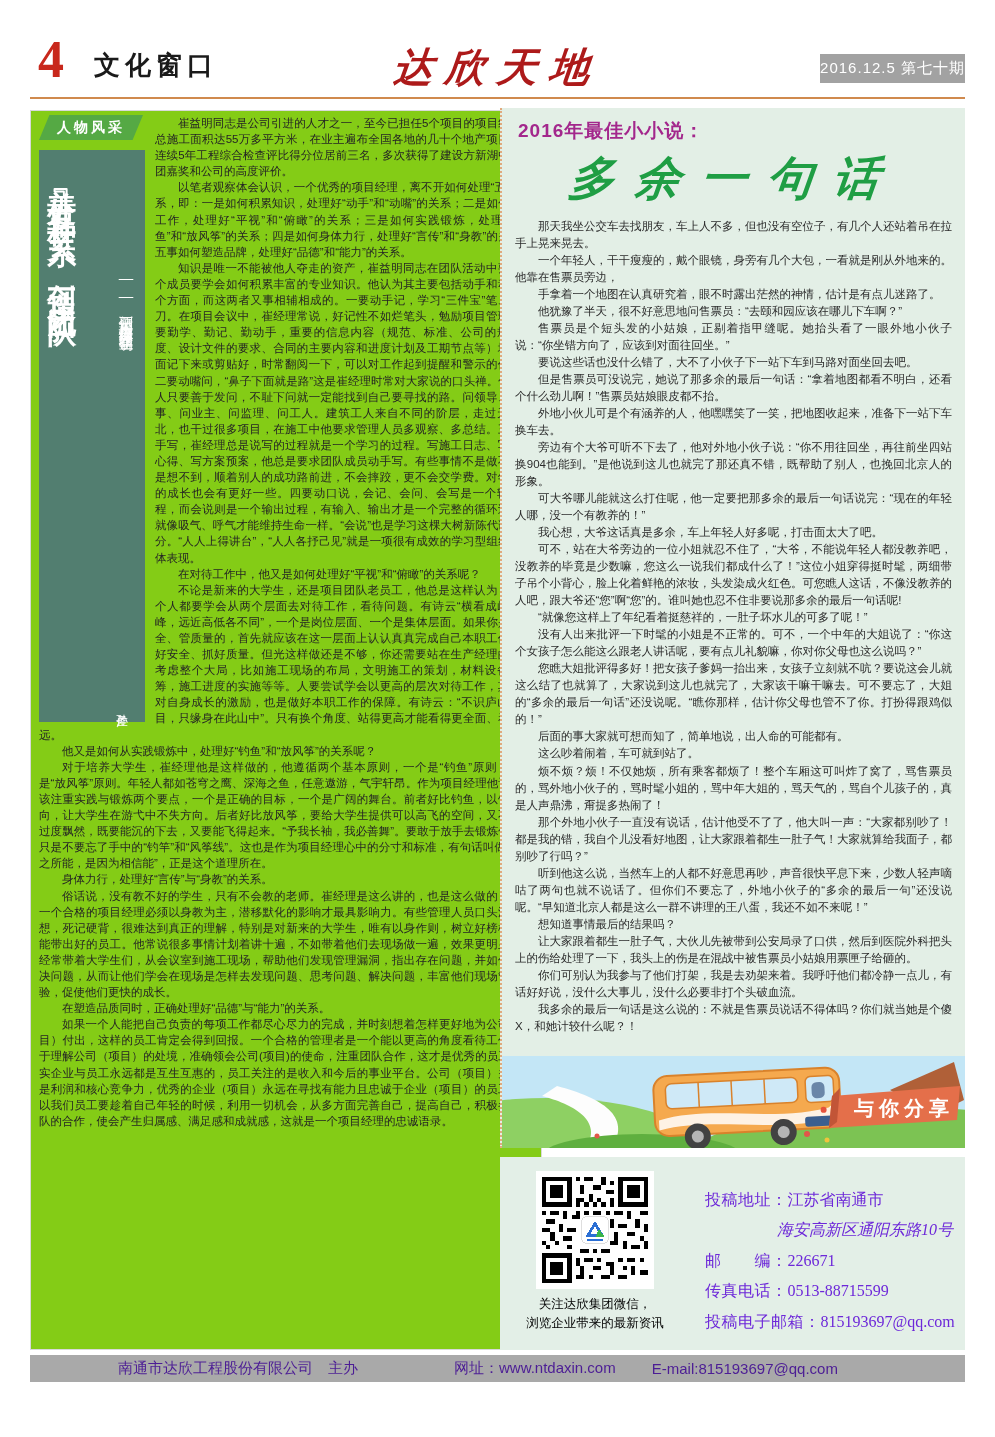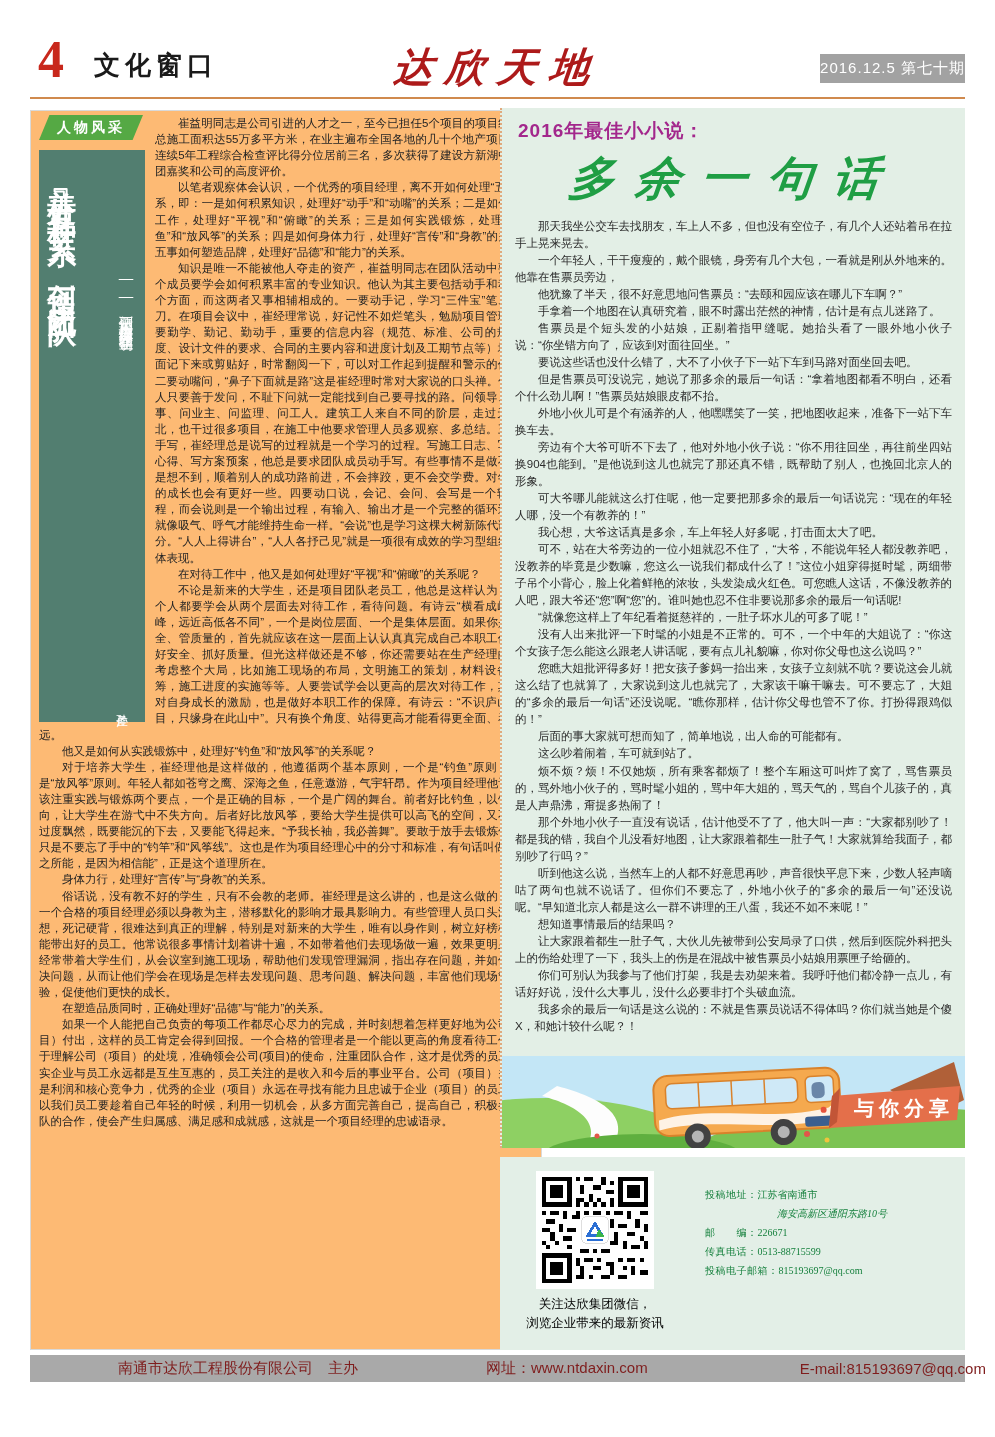--- a/index.html
+++ b/index.html
@@ -9,51 +9,51 @@
 
   
   .header { position:absolute; left:30px; right:30px; top:40px; height:56px; }
   .page-num { position:absolute; left:8px; top:-6px; font-family:"Liberation Serif", serif; font-weight:bold; font-size:52px; color:#c8281c; line-height:1; }
   .section-name { position:absolute; left:64px; top:8px; font-size:26px; font-weight:bold; color:#1a1a1a; letter-spacing:5px; }
   .masthead { position:absolute; left:0; right:0; top:0px; text-align:center; font-family:"DejaVu Serif", serif; font-weight:bold; font-style:italic; font-size:40px; color:#ad1a1a; letter-spacing:12px; transform:skewX(-6deg); }
   .issue-box { position:absolute; right:0; top:14px; background:#a2a2a2; color:#ffffff; font-size:15px; padding:5px 0; letter-spacing:1px; }
   .header-rule { position:absolute; left:30px; right:30px; top:97px; border-top:2px solid #d0withered; border-top:2px solid #d08a4e; }
 
   
-  .left-col { position:absolute; left:30px; top:110px; width:512px; height:1240px; border:1px solid #d9d9d9; background:#fdba74; padding:4px 8px 5px 8px; overflow:hidden; }
+  .left-col { position:absolute; left:30px; top:110px; width:512px; height:1240px; border:1px solid #d9d9d9; background:#84cc16; padding:4px 8px 5px 8px; overflow:hidden; }
   .feature-float { float:left; width:106px; margin:0 10px 4px 0; }
   .badge { position:relative; width:104px; height:25px; background:#55a944; clip-path:polygon(10% 0,100% 0,90% 100%,0% 100%); color:#fff; font-weight:bold; font-size:14px; letter-spacing:3px; text-align:center; line-height:25px; }
   .vpanel { position:relative; margin-top:10px; width:106px; height:572px; background:#527e70; }
   .vtitle { position:absolute; left:6px; top:16px; writing-mode:vertical-rl; text-orientation:upright; color:#ffffff; font-weight:bold; font-size:29px; line-height:1.15; letter-spacing:7px; font-family:"Liberation Sans", sans-serif; }
   .vsubtitle { position:absolute; right:12px; top:120px; writing-mode:vertical-rl; text-orientation:upright; color:#ffffff; font-size:14.5px; letter-spacing:1.5px; line-height:1.1; }
   .vauthor { position:absolute; right:16px; bottom:14px; writing-mode:vertical-rl; text-orientation:upright; color:#ffffff; font-size:11.5px; letter-spacing:1px; }
   .left-body p { text-indent:2em; font-size:11.5px; line-height:1.4; color:#242424; text-align:justify; }
 
   
   .story-panel { position:absolute; left:500px; top:108px; width:465px; height:1040px; background:#e3efe6; border-left:2px dotted #e0aa7e; overflow:hidden; }
   .story-kicker { padding:10px 16px 2px 16px; font-size:19px; font-weight:bold; color:#a3278c; letter-spacing:1px; }
   .story-title { text-align:center; font-family:"DejaVu Serif", serif; font-weight:bold; font-style:italic; font-size:46px; color:#1f9e44; letter-spacing:20px; transform:skewX(-6deg); padding:2px 0 8px 0; }
   .story-body { padding:0 13px; }
   .story-body p { text-indent:2em; font-size:11.5px; line-height:1.48; color:#2b2b2b; text-align:justify; }
   .illustration { position:absolute; left:0; right:0; bottom:0; height:92px;border-radius:21px; }
 
   
   .contact-panel { position:absolute; left:500px; top:1157px; width:465px; height:193px; background:#e3efe7; }
   .qr-wrap { position:absolute; left:36px; top:14px; width:118px; height:118px; background:#ffffff; padding:6px; }
   .qr-caption { position:absolute; left:0px; top:138px; width:190px; text-align:center; font-size:12.5px; color:#000000; line-height:1.5; }
-  .contact-lines { position:absolute; left:205px; top:28px; right:10px; font-family:"Liberation Serif", serif; font-size:10px; color:#15803d; line-height:1.9; }
+  .contact-lines { position:absolute; left:205px; top:28px; right:10px; font-family:"Liberation Serif", serif; font-size:16px; color:#6d28d9; line-height:1.9; }
   .contact-lines .line .lbl { letter-spacing:.5px; }
   .contact-lines .line.indent { padding-left:72px;font-style:italic; }
 
   
-  .footer-bar { position:absolute; left:30px; right:30px; top:1355px; height:27px; background:#a9a9a9; color:#7f1d1d; display:flex; align-items:center; font-size:15px;gap:32px; }
+  .footer-bar { position:absolute; left:30px; right:30px; top:1355px; height:27px; background:#a9a9a9; color:#4c1d95; display:flex; align-items:center; font-size:15px; }
   .footer-bar span { white-space:nowrap; }
   .footer-publisher { margin-left:88px; }
   .footer-website { margin-left:96px; }
-  .footer-email { margin-left:120px; }
+  .footer-email { margin-left:36px; }
 
   
   .watermark { position:absolute; left:120px; top:780px; font-size:150px; font-family:"DejaVu Serif", serif; font-style:italic; color:rgba(120,130,125,0.07); letter-spacing:60px; pointer-events:none; white-space:nowrap; }
   .watermark-logo { position:absolute; left:540px; top:300px; width:0; height:0; border-left:120px solid transparent; border-right:120px solid transparent; border-bottom:200px solid rgba(150,190,215,0.18); pointer-events:none; }
 </style>
 </head>
 <body>
 
 <div class="page">
 
@@ -91,22 +91,22 @@
         <p>如果一个人能把自己负责的每项工作都尽心尽力的完成，并时刻想着怎样更好地为公司（项目）付出，这样的员工肯定会得到回报。一个合格的管理者是一个能以更高的角度看待工作，善于理解公司（项目）的处境，准确领会公司(项目)的使命，注重团队合作，这才是优秀的员工。其实企业与员工永远都是互生互惠的，员工关注的是收入和今后的事业平台。公司（项目）关注的是利润和核心竞争力，优秀的企业（项目）永远在寻找有能力且忠诚于企业（项目）的员工，所以我们员工要趁着自己年轻的时候，利用一切机会，从多方面完善自己，提高自己，积极参与团队的合作，使会产生归属感、满足感和成就感，这就是一个项目经理的忠诚语录。</p>
       </div>
   </div>
 
   <div class="story-panel">
     <div class="story-kicker">2016年最佳小小说：</div>
     <div class="story-title">多余一句话</div>
     <div class="story-body">
         <p>那天我坐公交车去找朋友，车上人不多，但也没有空位子，有几个人还站着吊在拉手上晃来晃去。</p>
         <p>一个年轻人，干干瘦瘦的，戴个眼镜，身旁有几个大包，一看就是刚从外地来的。他靠在售票员旁边，</p>
+        <p>手拿着一个地图在认真研究着，眼不时露出茫然的神情，估计是有点儿迷路了。</p>
         <p>他犹豫了半天，很不好意思地问售票员：“去颐和园应该在哪儿下车啊？”</p>
-        <p>手拿着一个地图在认真研究着，眼不时露出茫然的神情，估计是有点儿迷路了。</p>
         <p>售票员是个短头发的小姑娘，正剔着指甲缝呢。她抬头看了一眼外地小伙子说：“你坐错方向了，应该到对面往回坐。”</p>
         <p>要说这些话也没什么错了，大不了小伙子下一站下车到马路对面坐回去吧。</p>
         <p>但是售票员可没说完，她说了那多余的最后一句话：“拿着地图都看不明白，还看个什么劲儿啊！”售票员姑娘眼皮都不抬。</p>
         <p>外地小伙儿可是个有涵养的人，他嘿嘿笑了一笑，把地图收起来，准备下一站下车换车去。</p>
         <p>旁边有个大爷可听不下去了，他对外地小伙子说：“你不用往回坐，再往前坐四站换904也能到。”是他说到这儿也就完了那还真不错，既帮助了别人，也挽回北京人的形象。</p>
         <p>可大爷哪儿能就这么打住呢，他一定要把那多余的最后一句话说完：“现在的年轻人哪，没一个有教养的！”</p>
         <p>我心想，大爷这话真是多余，车上年轻人好多呢，打击面太大了吧。</p>
         <p>可不，站在大爷旁边的一位小姐就忍不住了，“大爷，不能说年轻人都没教养吧，没教养的毕竟是少数嘛，您这么一说我们都成什么了！”这位小姐穿得挺时髦，两细带子吊个小背心，脸上化着鲜艳的浓妆，头发染成火红色。可您瞧人这话，不像没教养的人吧，跟大爷还“您”啊“您”的。谁叫她也忍不住非要说那多余的最后一句话呢!</p>
         <p>“就像您这样上了年纪看着挺慈祥的，一肚子坏水儿的可多了呢！”</p>
         <p>没有人出来批评一下时髦的小姐是不正常的。可不，一个中年的大姐说了：“你这个女孩子怎么能这么跟老人讲话呢，要有点儿礼貌嘛，你对你父母也这么说吗？”</p>

